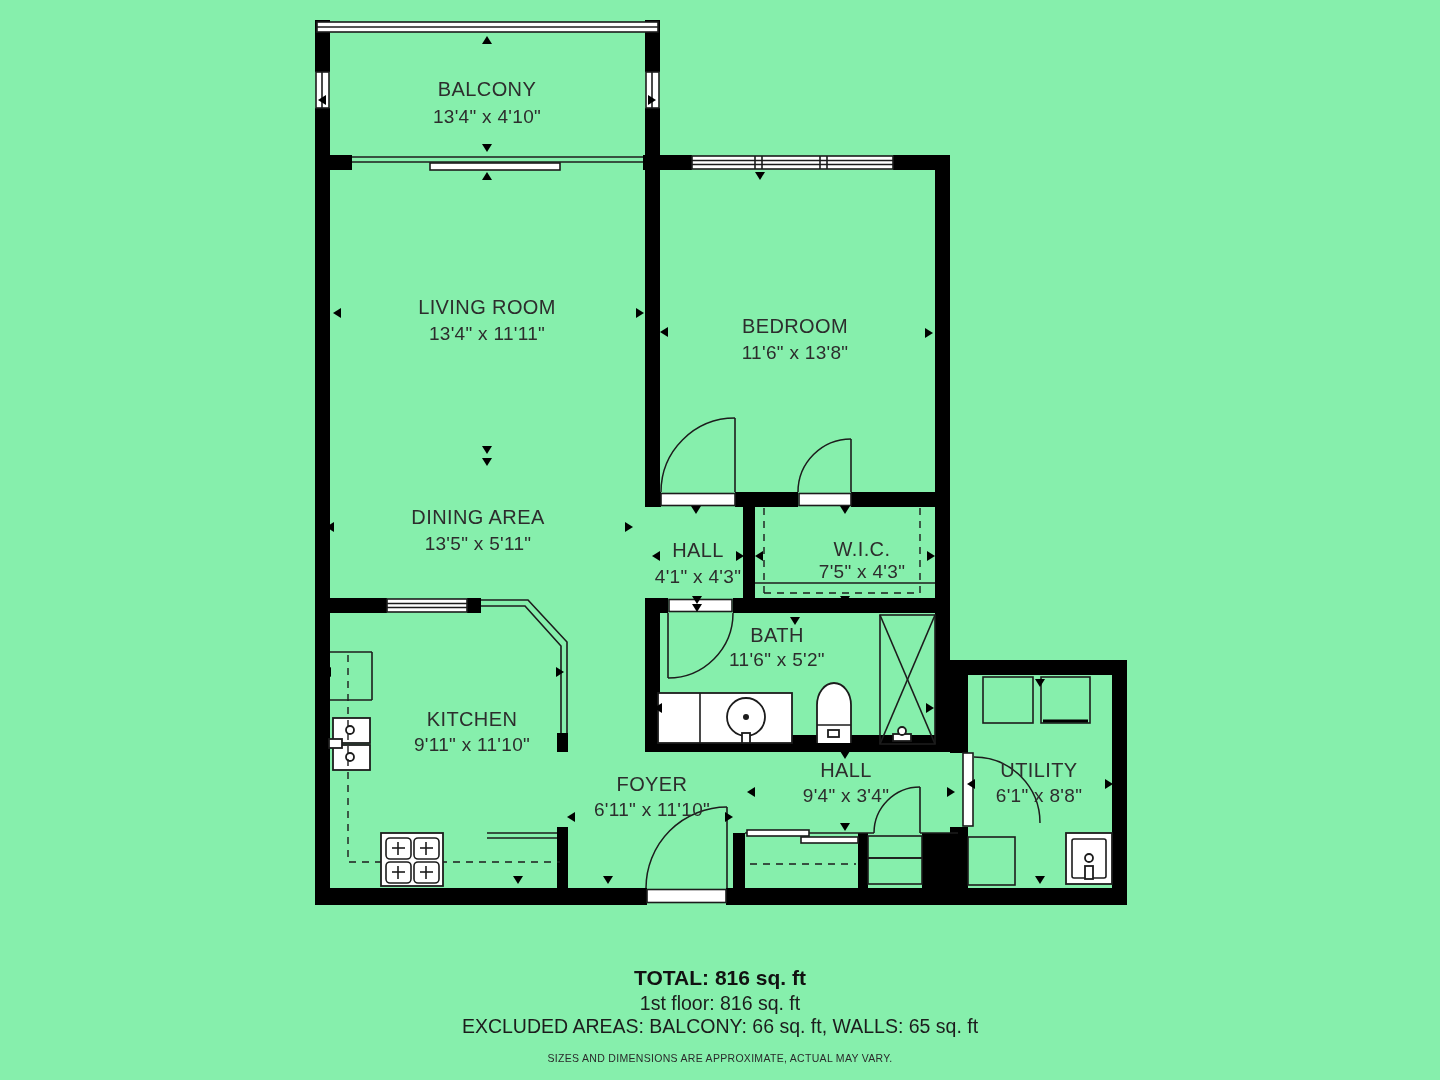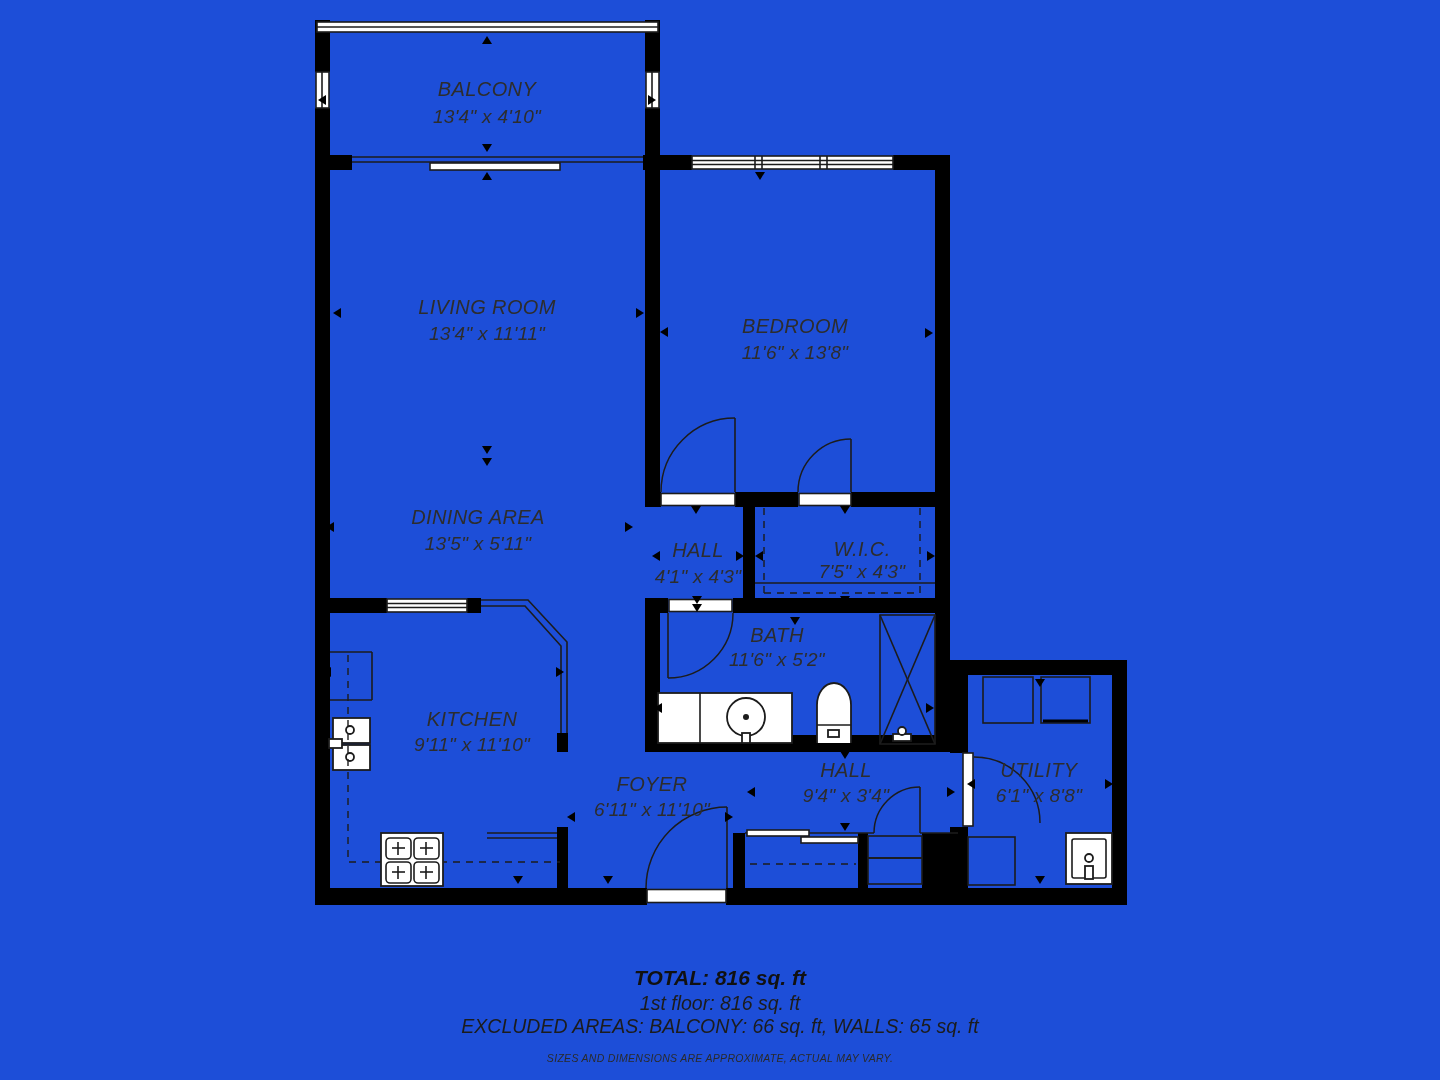--- a/index.html
+++ b/index.html
@@ -1,19 +1,18 @@
 <!DOCTYPE html>
 <html><head>
 <meta charset="utf-8">
 <style>
   html,body{margin:0;padding:0;background:#ffffff;}
   .stage{
-    position:relative;width:1440px;height:1080px;background:#1d4ed8;overflow:hidden;
+    position:relative;width:1440px;height:1080px;background:#86efac;overflow:hidden;
     font-family:"Liberation Sans", sans-serif;
-    font-style:italic;
   }
   svg text{font-family:"Liberation Sans", sans-serif;}
   .room-name{font-size:20px;fill:#2d2d2d;letter-spacing:.4px;}
   .room-dims{font-size:19px;fill:#2d2d2d;letter-spacing:.3px;}
   .sum-total{font-size:21px;font-weight:bold;fill:#111;}
   .sum-line{font-size:19.5px;fill:#1c1c1c;}
   .sum-small{font-size:10.5px;fill:#2a2a2a;letter-spacing:.3px;}
   .wall{fill:#000000;stroke:none;}
   .thin{stroke:#1c1c1c;stroke-width:1.6;fill:none;}
   .thin-f{stroke:#1c1c1c;stroke-width:1.6;fill:#ffffff;}

